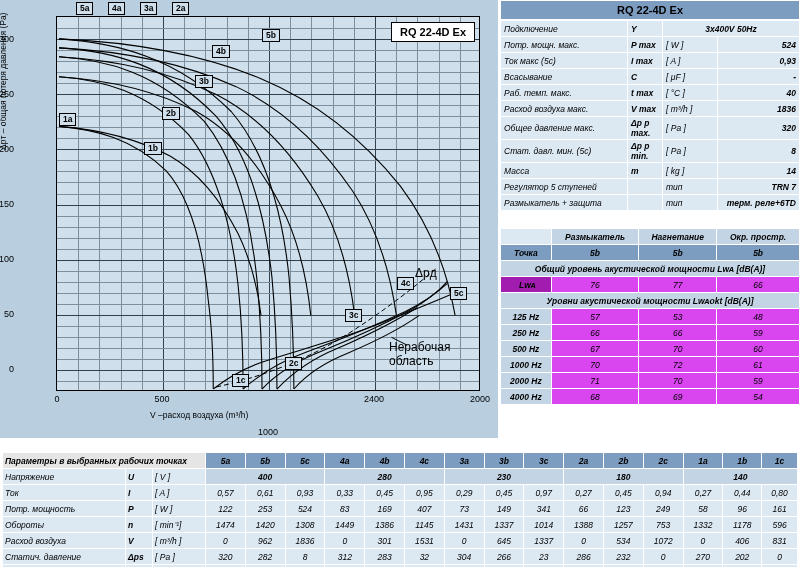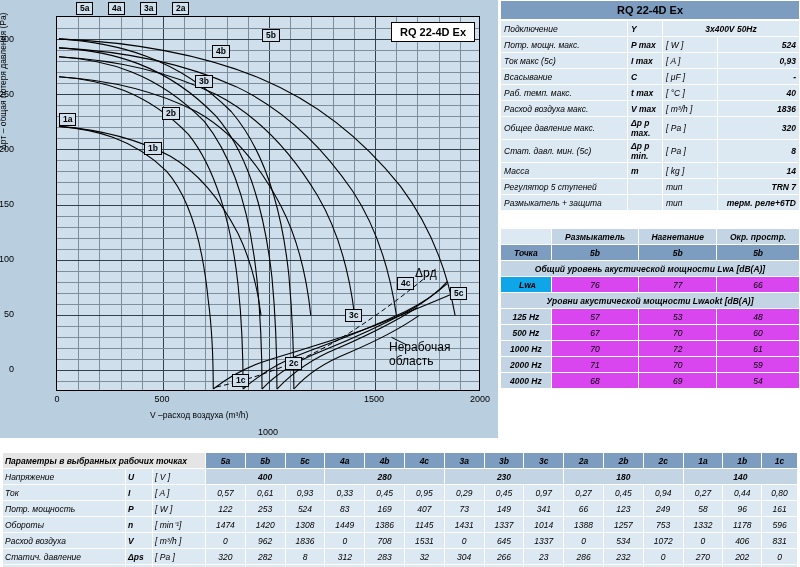--- a/index.html
+++ b/index.html
@@ -36,21 +36,21 @@
   #spec td.valc{text-align:center;font-weight:bold;}
 
   
   #ac{position:absolute;left:500px;top:228px;width:300px;}
   #ac table{width:300px;}
   #ac td{border:1px solid #ffffff;font-size:8.5px;padding:1px 3px;background:#d946ef;height:13px;text-align:center;}
   #ac td.h{background:#c3d4e4;font-weight:bold;}
   #ac td.pt{background:#7c9cc0;font-weight:bold;color:#000;}
   #ac td.span{background:#c3d4e4;font-weight:bold;}
   #ac td.frq{background:#c3d4e4;font-weight:bold;}
-  #ac td.lwa{background:#0ea5e9;font-weight:bold;text-align:left;padding-left:18px;}
+  #ac td.lwa{background:#a21caf;font-weight:bold;text-align:left;padding-left:18px;}
 
   
   #bot{position:absolute;left:2px;top:452px;width:796px;}
   #bot table{width:796px;}
   #bot td{border:1px solid #ffffff;font-size:8.5px;padding:1px 2px;background:#dce8f2;height:13px;text-align:center;}
   #bot td.name{text-align:left;width:118px;background:#dce8f2;}
   #bot td.sym{text-align:left;width:22px;font-weight:bold;}
   #bot td.unit{text-align:left;width:48px;}
   #bot td.hdr{background:#7c9cc0;font-weight:bold;}
   #bot td.title{background:#e5e5e5;font-weight:bold;text-align:left;}
@@ -179,21 +179,21 @@
     <div class="ylab" style="top:89px;">250</div>
     <div class="ylab" style="top:144px;">200</div>
     <div class="ylab" style="top:199px;">150</div>
     <div class="ylab" style="top:254px;">100</div>
     <div class="ylab" style="top:309px;">50</div>
     <div class="ylab" style="top:364px;">0</div>
 
     <div class="xlab" style="left:37px;">0</div>
     <div class="xlab" style="left:142px;">500</div>
     <div class="xlab" style="left:248px;margin-top:33px;">1000</div>
-    <div class="xlab" style="left:354px;">1500</div>
+    <div class="xlab" style="left:354px;">2400</div>
     <div class="xlab" style="left:460px;">2000</div>
 
     <div id="ytitle">Δpт – общая потеря давления (Pa)</div>
     <div id="xtitle">V –расход воздуха (m³/h)</div>
   </div>
 
   <div id="spec">
     <div id="spec-title">RQ 22-4D Ex</div>
     <table>
       <tbody>
@@ -291,20 +291,26 @@
         <td>66</td>
       </tr>
       <tr>
         <td class="span" colspan="4">Уровни акустической мощности  Lᴡᴀokt [dB(A)]</td>
       </tr>
       <tr>
         <td class="frq">125 Hz</td>
         <td>57</td>
         <td>53</td>
         <td>48</td>
+      </tr>
+      <tr>
+        <td class="frq">250 Hz</td>
+        <td>66</td>
+        <td>66</td>
+        <td>59</td>
       </tr>
       <tr>
         <td class="frq">500 Hz</td>
         <td>67</td>
         <td>70</td>
         <td>60</td>
       </tr>
       <tr>
         <td class="frq">1000 Hz</td>
         <td>70</td>
@@ -423,21 +429,21 @@
       </tr>
 
       <tr>
         <td class="name">Расход воздуха</td>
         <td class="sym">V</td>
         <td class="unit">[ m³/h ]</td>
         <td>0</td>
         <td>962</td>
         <td>1836</td>
         <td>0</td>
-        <td>708</td>
+        <td>301</td>
         <td>1531</td>
         <td>0</td>
         <td>645</td>
         <td>1337</td>
         <td>0</td>
         <td>534</td>
         <td>1072</td>
         <td>0</td>
         <td>406</td>
         <td>831</td>

